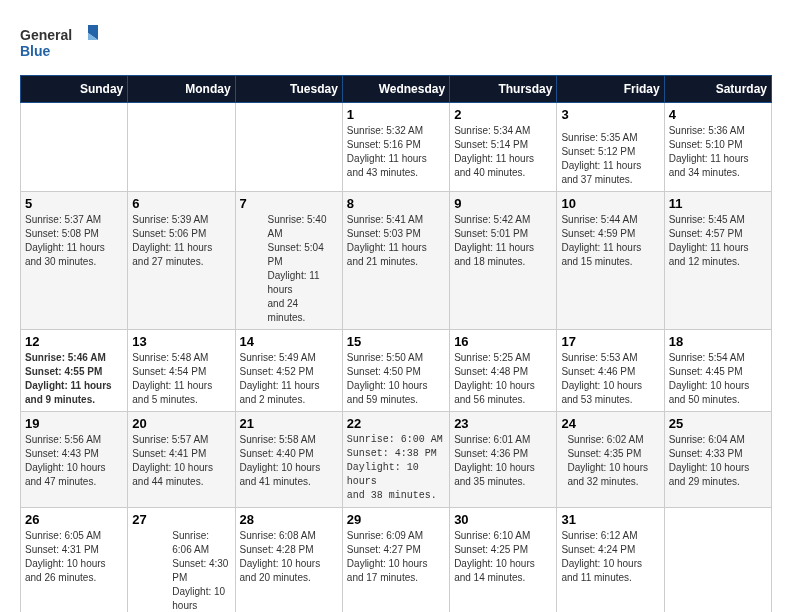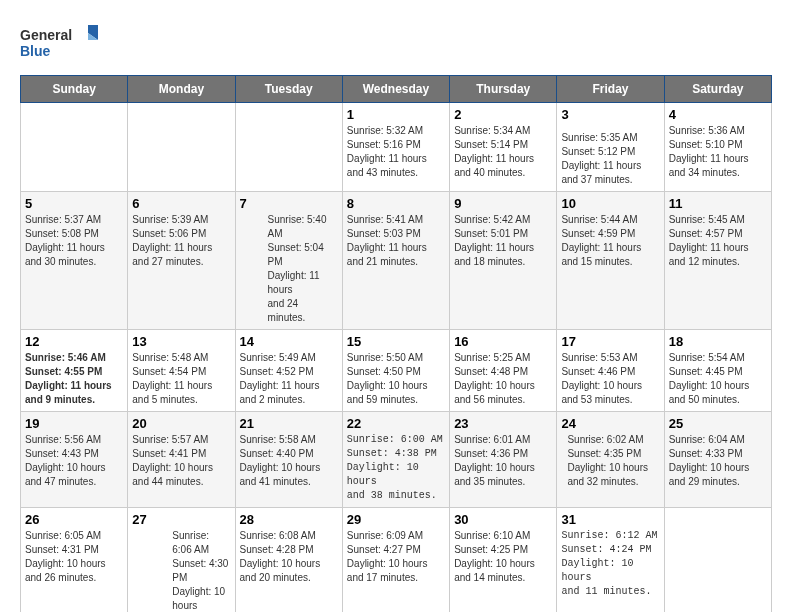--- a/index.html
+++ b/index.html
@@ -32,24 +32,24 @@
     .subtitle {
       font-size: 16px;
       color: #555;
     }
     table {
       width: 100%;
       border-collapse: collapse;
       font-size: 11px;
     }
     thead th {
-      background-color: #737373;
+      background-color: #0f172a;
       color: #fff;
       padding: 6px 4px;
-      text-align: center;
+      text-align: right;
       font-size: 12px;
       border: 1px solid #1a4e8a;
     }
     td {
       border: 1px solid #ccc;
       padding: 4px;
       vertical-align: top;
       width: 14.28%;
       min-height: 80px;
       background: #fff;
@@ -319,21 +319,21 @@
         </td>
         <td>
           <div class="day-num">30</div>
           <div class="day-info" style="white-space: pre-line;">Sunrise: 6:10 AM
 Sunset: 4:25 PM
 Daylight: 10 hours
 and 14 minutes.</div>
         </td>
         <td>
           <div class="day-num">31</div>
-          <div class="day-info" style="white-space: pre-line; font-family: Liberation Mono, monospace;">Sunrise: 6:12 AM
+          <div class="day-info" style="white-space: pre-line;">Sunrise: 6:12 AM
 Sunset: 4:24 PM
 Daylight: 10 hours
 and 11 minutes.</div>
         </td>
         <td class="empty-cell"></td>
       </tr>
     </tbody>
 </table>
 
 </body></html>

